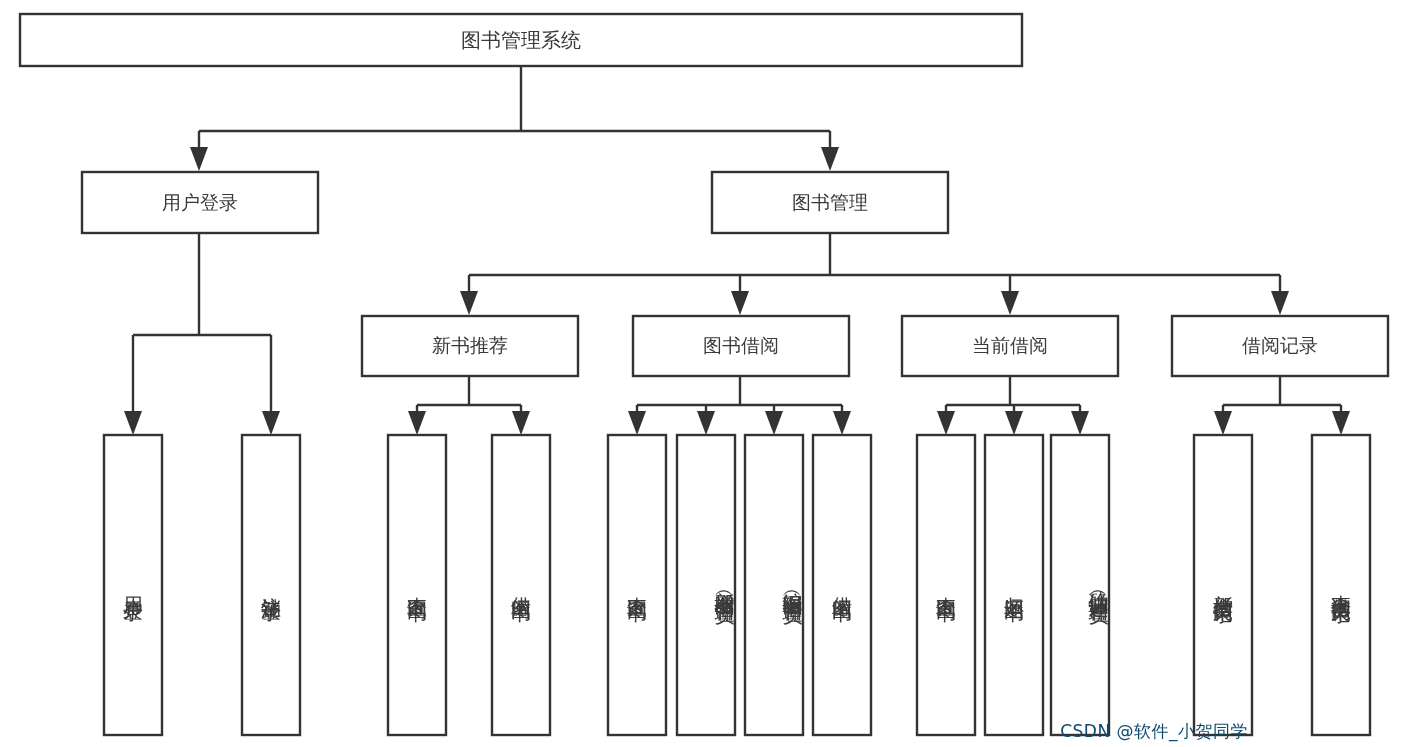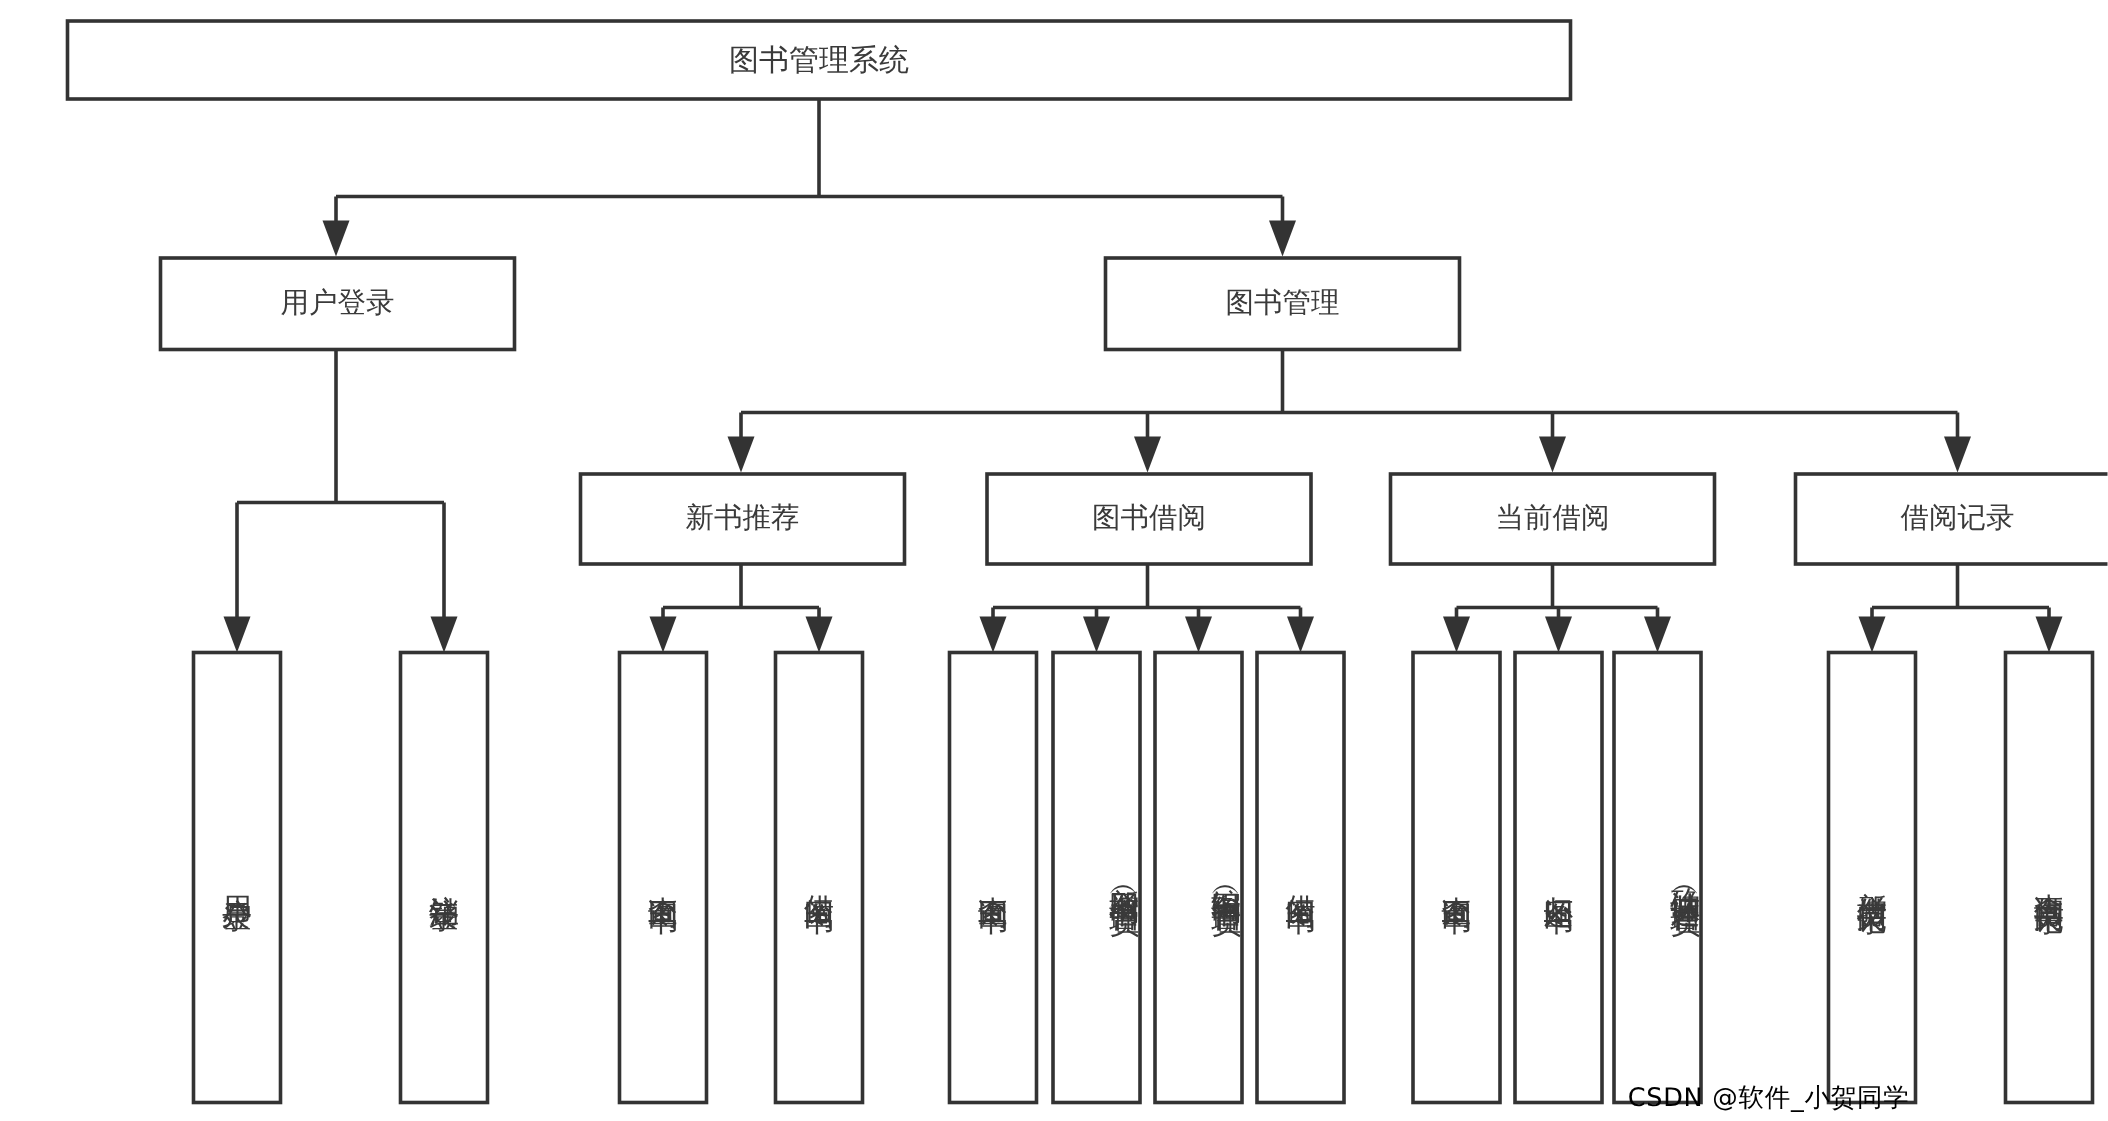--- a/index.html
+++ b/index.html
@@ -11,21 +11,20 @@
     width: 1405px;
     height: 747px;
     font-family: "DejaVu Sans", "Liberation Sans", sans-serif;
     overflow: hidden;
   }
   #diagram-root {
     position: relative;
     width: 1258px;
     height: 747px;
     background: #ffffff;
-    margin-left: 25px;
   }
   svg#tree-svg {
     position: absolute;
     left: 0;
     top: 0;
     width: 1405px;
     height: 747px;
   }
   .node-box {
     fill: #ffffff;
@@ -68,21 +67,21 @@
     display: flex;
     align-items: center;
     justify-content: center;
   }
   .watermark {
     position: absolute;
     right: 10px;
     bottom: 4px;
     font-family: "DejaVu Sans", "Liberation Sans", sans-serif;
     font-size: 17px;
-    color: #000000;
+    color: #0c4a6e;
     letter-spacing: 0.5px;
     white-space: nowrap;
   }
 </style>
 </head>
 <body>
 
 <div id="diagram-root">
 
   <svg id="tree-svg" viewBox="0 0 1405 747">

